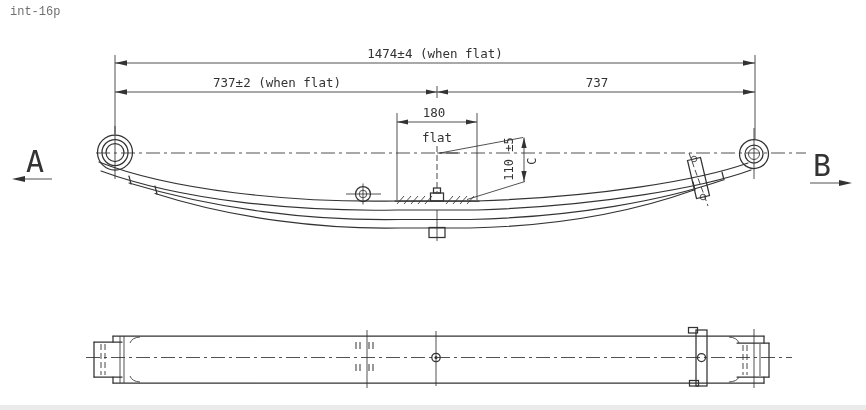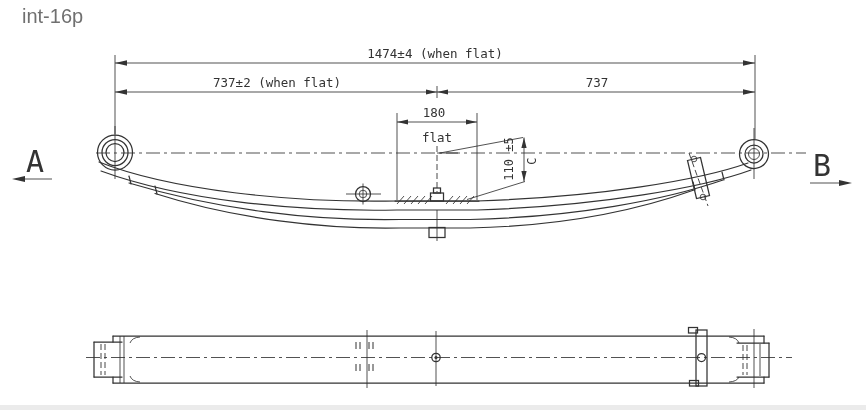--- a/index.html
+++ b/index.html
@@ -7,23 +7,23 @@
     --title:#707070;
     --bg:#ffffff;
   }
   html,body{margin:0;padding:0;background:#fff;}
   .page{
     position:relative;width:866px;height:410px;background:var(--bg);
     font-family:"DejaVu Sans Mono","Liberation Mono",monospace;
     overflow:hidden;
   }
   .title{
-    position:absolute;left:22px;top:5px;
-    font-family:Liberation Sans, sans-serif;
-    font-size:20px;color:var(--title);
+    position:absolute;left:10px;top:5px;
+    font-family:Liberation Mono, monospace;
+    font-size:12px;color:var(--title);
   }
   svg{position:absolute;left:0;top:0;}
   .ln{stroke:var(--line);fill:none;stroke-width:1.25;stroke-linecap:round;}
   .leaf{stroke:var(--line);fill:none;stroke-width:1.2;stroke-linecap:round;}
   .thin{stroke:var(--line);fill:none;stroke-width:0.85;}
   .cl{stroke:var(--line);fill:none;stroke-width:0.85;stroke-dasharray:14 4 3 4;}
   .dash{stroke:var(--line);fill:none;stroke-width:0.9;stroke-dasharray:6 3;}
   .hid{stroke:var(--line);fill:none;stroke-width:1;stroke-dasharray:7 5;}
   .ah{fill:var(--line);stroke:none;}
   text{fill:var(--line);font-family:"DejaVu Sans Mono","Liberation Mono",monospace;}

